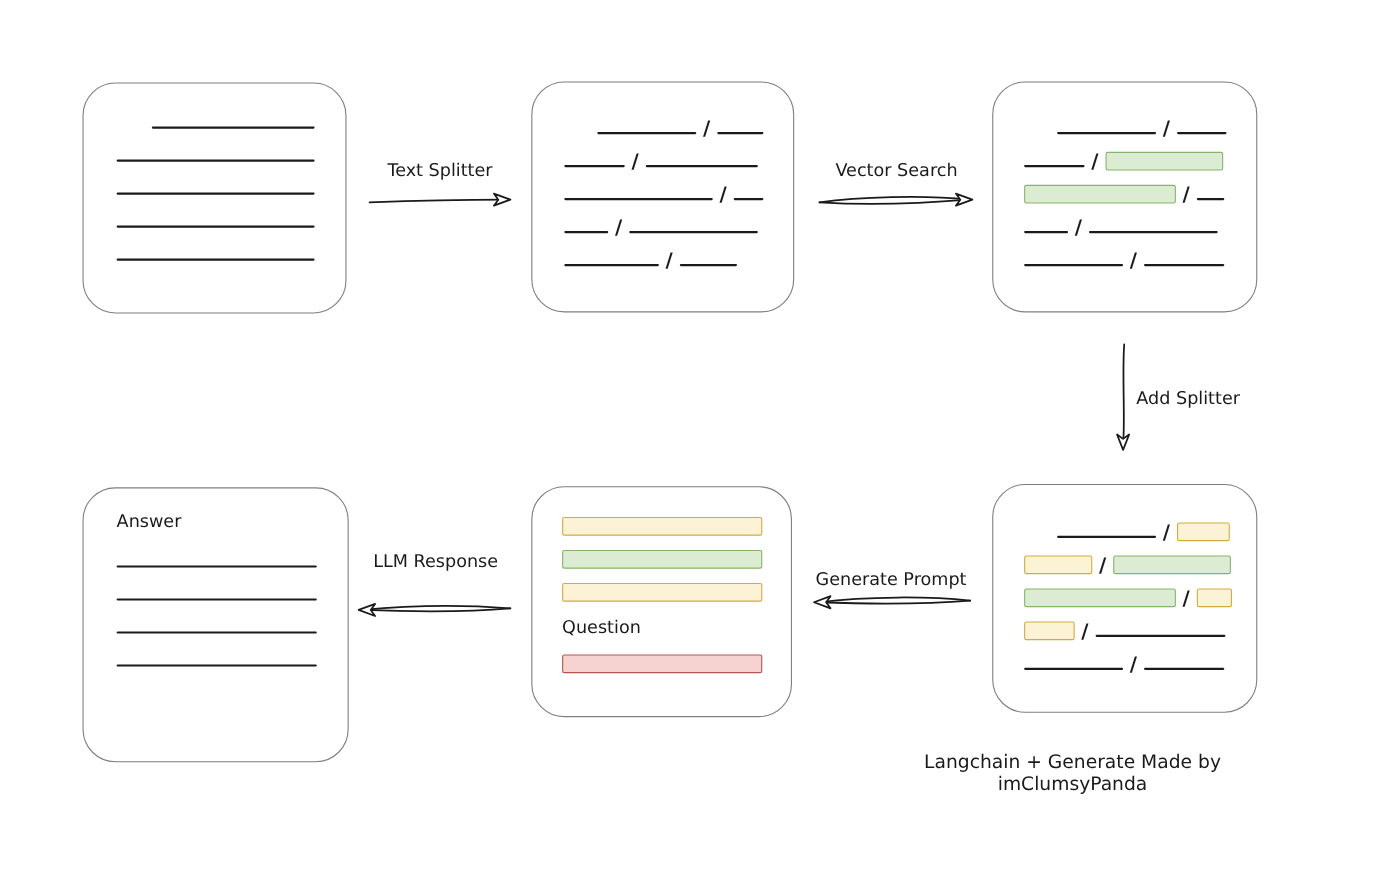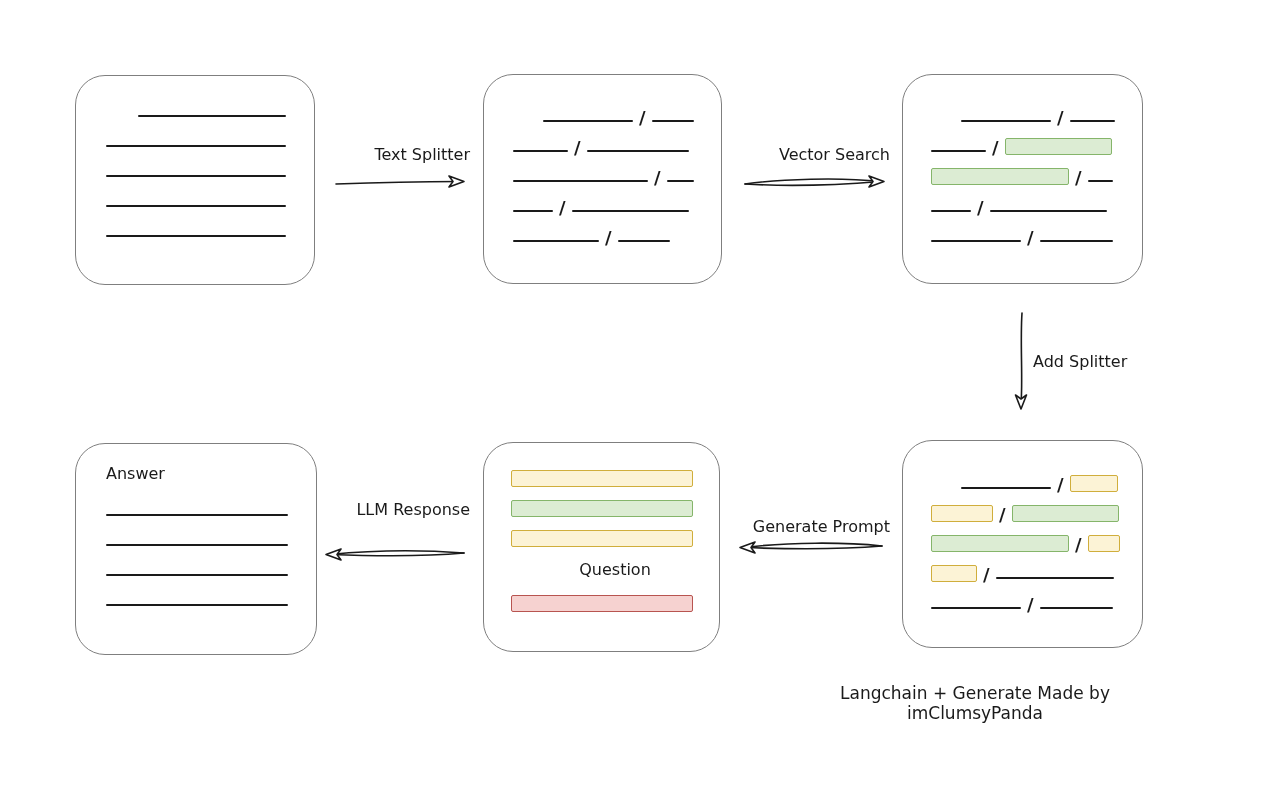--- a/index.html
+++ b/index.html
@@ -9,36 +9,36 @@
   }
   .node {
     position:absolute; background:#fff; border:1.5px solid #7f7f7f;
     border-radius:30px; box-sizing:border-box;
   }
   .n1 { left:75px;  top:75px;  width:240px; height:210px; padding:15px 0 0 30px; }
   .n2 { left:483px; top:74px;  width:239px; height:210px; padding:21px 0 0 29px; }
   .n3 { left:902px; top:74px;  width:241px; height:210px; padding:21px 0 0 28px; }
   .n4 { left:902px; top:440px; width:241px; height:208px; padding:22px 0 0 28px; }
   .n5 { left:483px; top:442px; width:237px; height:210px; padding:18px 0 0 27px; }
-  .n6 { left:75px;  top:443px; width:242px; height:212px; padding:18px 0 0 30px; }
+  .n6 { left:75px;  top:443px; width:242px; height:250px; padding:18px 0 0 30px; }
 
   .row { display:flex; align-items:flex-end; height:30px; }
   .seg-line { height:2px; background:var(--line-color,#1a1a1a); border-radius:1px; margin-bottom:4px; }
   .seg-slash { font-size:18px; font-weight:600; line-height:16px; margin:0 6px; color:var(--line-color,#1a1a1a); }
   .seg-chip { height:17px; box-sizing:border-box; border:1.5px solid; border-radius:2px; margin-bottom:1px; }
   .chip-green  { background:var(--green-fill);  border-color:var(--green-border); }
   .chip-yellow { background:var(--yellow-fill); border-color:var(--yellow-border); }
   .chip-red    { background:var(--red-fill);    border-color:var(--red-border); }
   .node-label { font-size:16px; line-height:24px; white-space:nowrap; }
 
   .arrow { position:absolute; overflow:visible; }
   .arrow path { stroke:var(--line-color,#1a1a1a); stroke-width:1.6; fill:none;
                 stroke-linecap:round; stroke-linejoin:round; }
   .arrow path.head { fill:#ffffff; }
-  .arrow-label { position:absolute; font-size:16px; text-align:right; white-space:nowrap; }
+  .arrow-label { position:absolute; font-size:16px; text-align:center; white-space:nowrap; }
   .caption { position:absolute; left:770px; top:683px; width:410px; text-align:center; font-size:17px; }
 </style>
 </head>
 <body>
 
 <div class="canvas">
 
   <div class="node n1">
       <div class="row">
         <div style="width: 32px; height: 1px;"></div>
@@ -145,21 +145,21 @@
   <div class="node n5">
       <div class="row" style="margin-top: 10px; height: 17px;">
         <div class="seg-chip chip-yellow" style="width: 182px;"></div>
       </div>
       <div class="row" style="margin-top: 13px; height: 17px;">
         <div class="seg-chip chip-green" style="width: 182px;"></div>
       </div>
       <div class="row" style="margin-top: 13px; height: 17px;">
         <div class="seg-chip chip-yellow" style="width: 182px;"></div>
       </div>
-      <div class="row" style="margin-top: 10px; height: 24px; justify-content: center;">
+      <div class="row" style="margin-top: 10px; height: 24px;">
         <div class="node-label">Question</div>
       </div>
       <div class="row" style="margin-top: 14px; height: 17px;">
         <div class="seg-chip chip-red" style="width: 182px;"></div>
       </div>
     </div>
   <div class="node n6">
       <div class="row" style="height: 24px;">
         <div class="node-label">Answer</div>
       </div>

